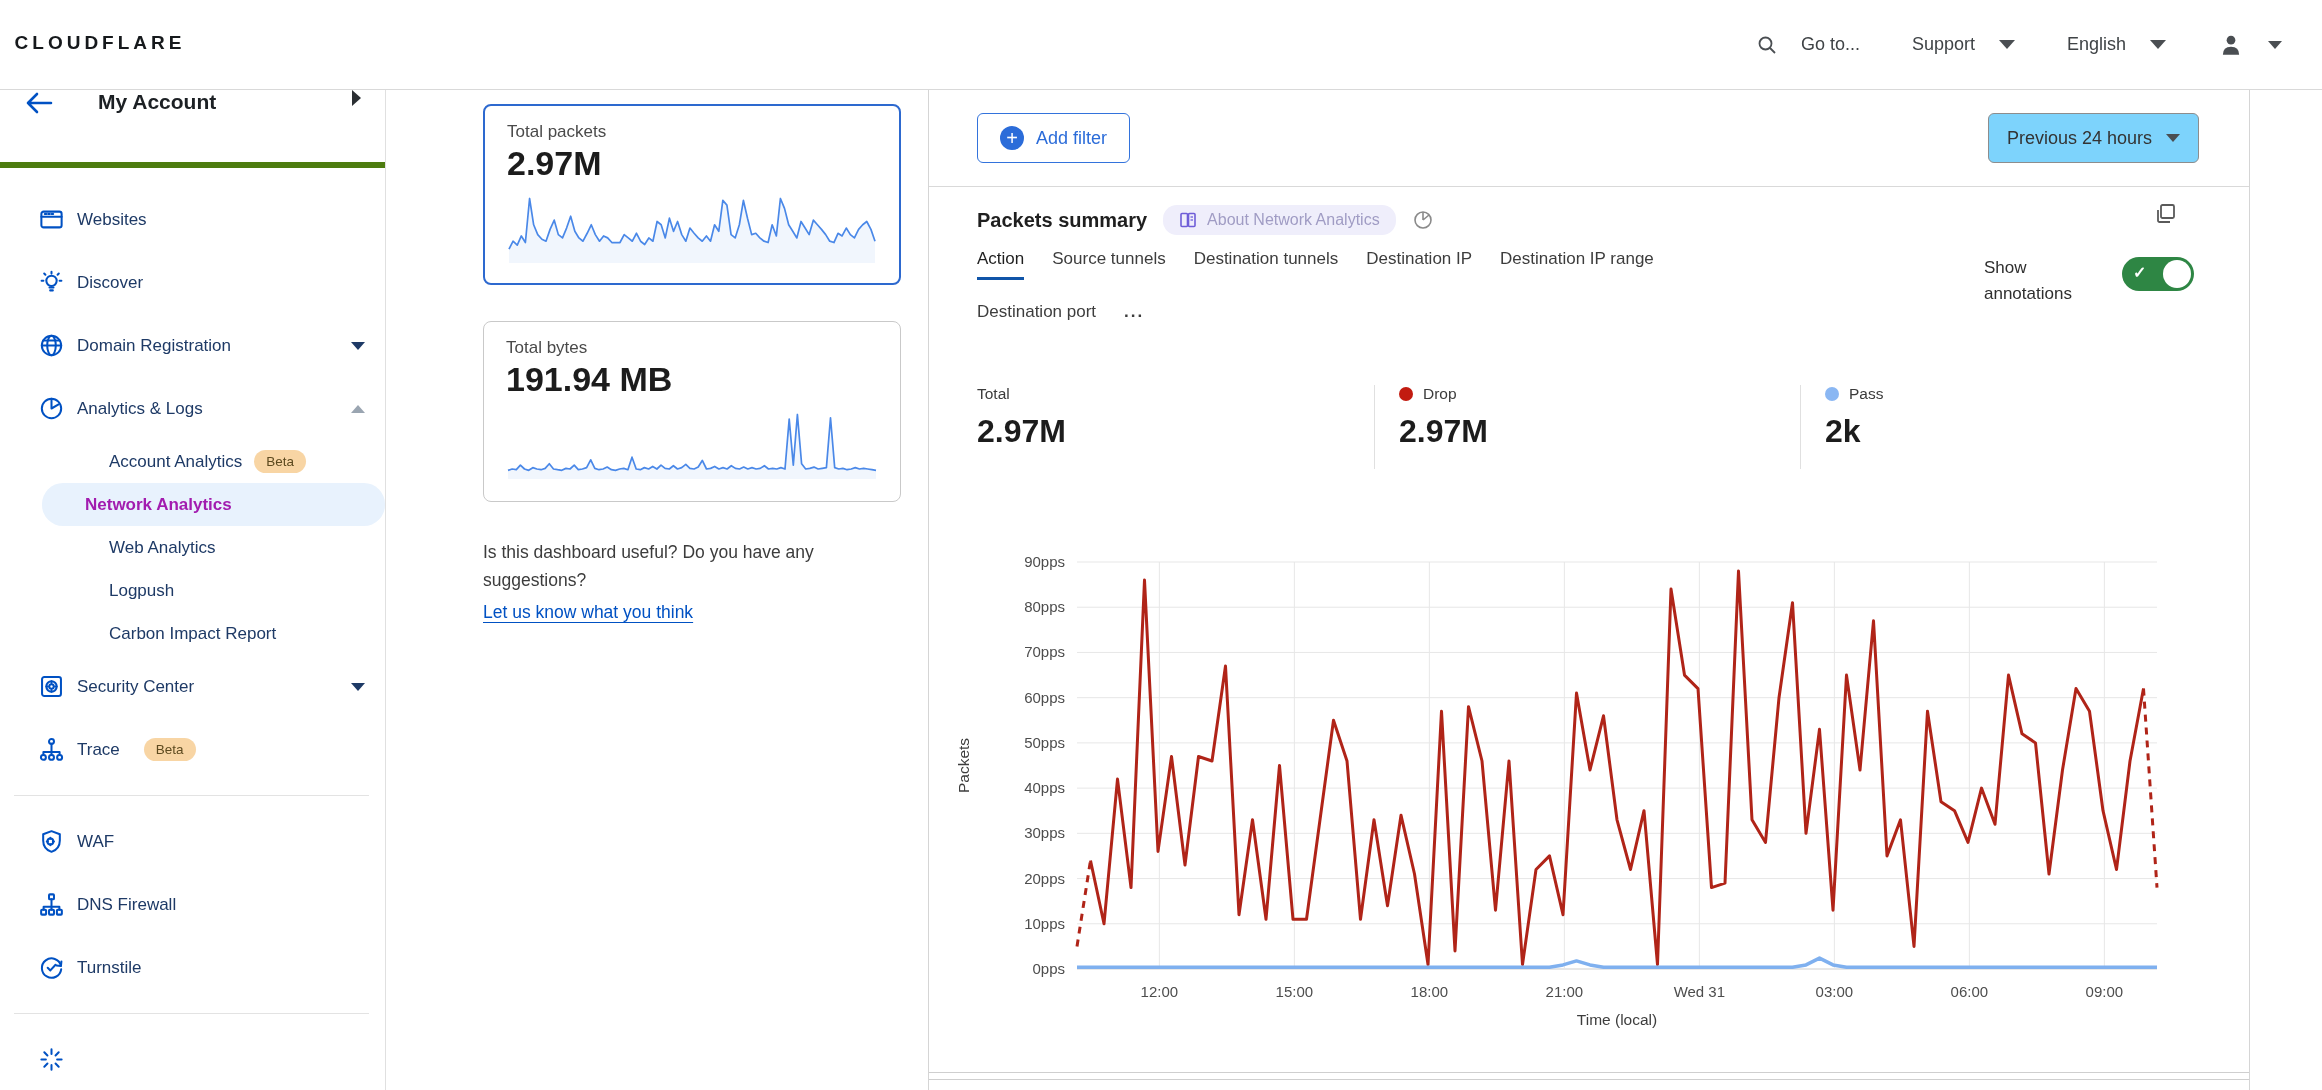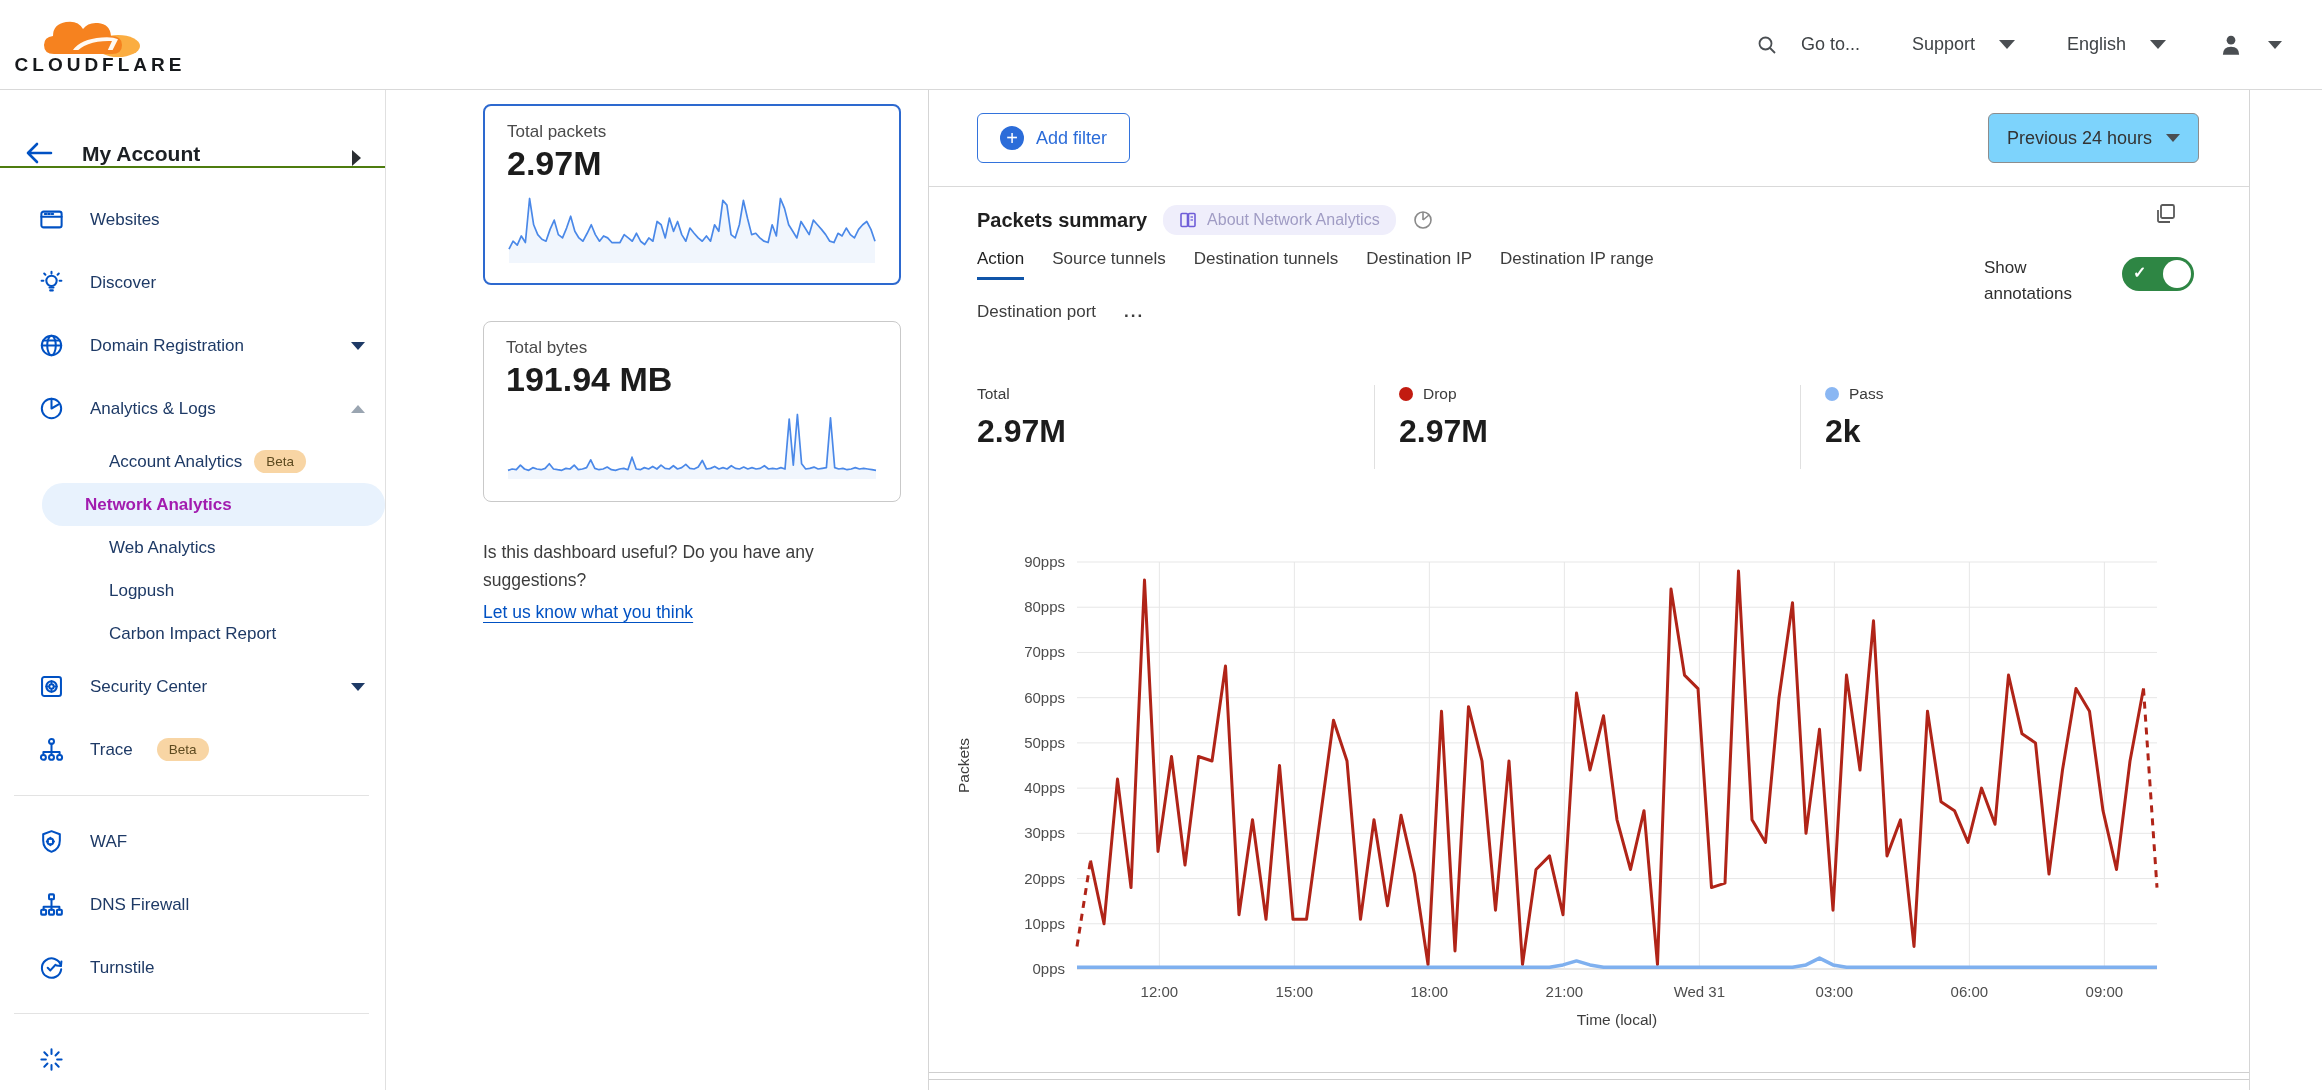--- a/index.html
+++ b/index.html
@@ -3,39 +3,39 @@
 <meta charset="utf-8">
 <style>
   * { margin:0; padding:0; box-sizing:border-box; }
   html,body { width:2322px; height:1090px; overflow:hidden; background:#fff;
               font-family:"Liberation Sans", sans-serif; color:#222; }
 
   
   .header { position:absolute; left:0; top:0; width:2322px; height:90px;
             border-bottom:1px solid #d9d9d9; background:#fff; display:flex;
             align-items:center; justify-content:space-between; padding:0 40px 0 20px; }
-  .brand { display:flex; flex-direction:column; align-items:center; width:160px;justify-content:center; }
+  .brand { display:flex; flex-direction:row; align-items:center; width:160px;justify-content:center; }
   .brand-word { font-weight:bold; letter-spacing:4px; font-size:19px; color:#16191c; margin-top:-4px; }
   .hdr-right { display:flex; align-items:center; gap:52px; }
   .hdr-item { display:flex; align-items:center; gap:24px; font-size:18px; color:#3f4346; cursor:pointer; }
   .caret-down { width:0; height:0; border-left:8px solid transparent; border-right:8px solid transparent;
                 border-top:9px solid #4a4e52; display:inline-block; }
   .caret-down.sm { border-left-width:7px; border-right-width:7px; border-top-width:8px; }
 
   
   .sidebar { position:absolute; left:0; top:90px; width:386px; height:1000px;
              border-right:1px solid #e0e0e0; background:#fff; }
-  .acct-row { height:78px; border-bottom:2px solid #4d7c0f; display:flex; align-items:flex-end; padding:0 24px; }
+  .acct-row { height:78px; border-bottom:6px solid #4d7c0f; display:flex; align-items:flex-start; padding:0 24px;gap:16px; }
   .acct-title { font-size:21px; font-weight:bold; color:#1c2024; margin-left:28px; flex:1; }
   .caret-right { width:0; height:0; border-top:8px solid transparent; border-bottom:8px solid transparent;
                  border-left:9px solid #2b2f33; }
   .nav { padding-top:20px; }
   .nav-item { height:63px; display:flex; align-items:center; padding:0 20px 0 38px; cursor:pointer; }
   .nav-ico { width:27px; height:27px; flex:0 0 27px; }
-  .nav-label { font-size:17px; color:#1e3a66; margin-left:25px; flex:1; display:flex; align-items:center; gap:12px; }
+  .nav-label { font-size:17px; color:#1e3a66; margin-left:12px; flex:1; display:flex; align-items:center; gap:12px; }
   .nav-caret { width:0; height:0; border-left:7px solid transparent; border-right:7px solid transparent; }
   .nav-caret.down { border-top:8px solid #1e3a66; }
   .nav-caret.up   { border-bottom:8px solid #9aa5b1; }
   .sub-item { height:43px; display:flex; align-items:center; padding-left:109px; font-size:17px;
               color:#1e3a66; cursor:pointer; }
   .sub-item.selected { background:#e8f2fd; border-radius:21px; margin-right:0; font-weight:bold; color:#a21caf;
                        margin-left:42px; padding-left:43px; }
   .badge-beta { background:#f8d5a4; color:#5d4a1f; font-size:13.5px; padding:4px 12px; border-radius:12px; margin-left:12px; }
   .side-divider { height:1px; background:#e3e3e3; margin:14px 16px 14px 14px; }
 

